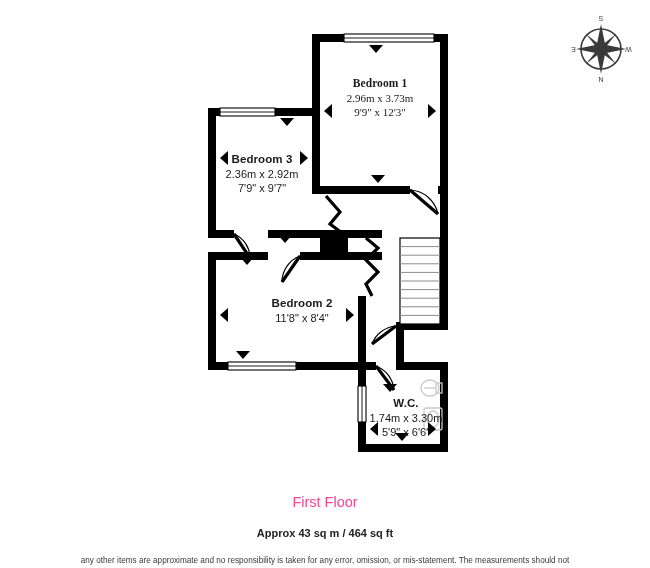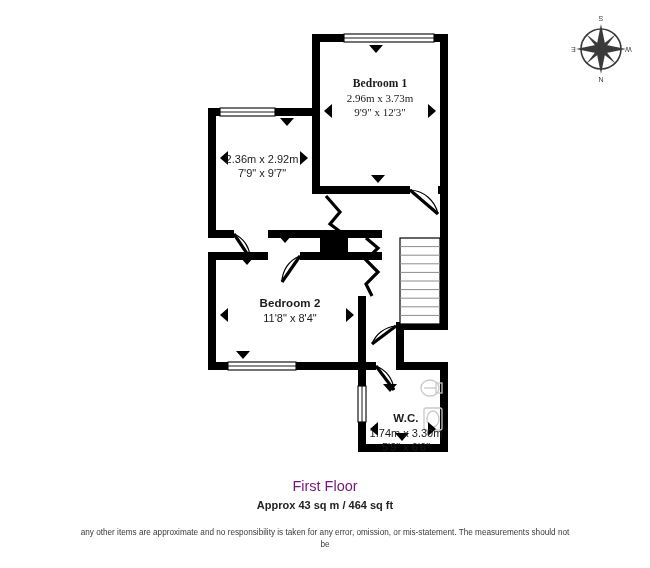--- a/index.html
+++ b/index.html
@@ -42,36 +42,36 @@
   .room-label .rl-metric,
   .room-label .rl-imperial {
     display: block;
     font-size: 11px;
     font-weight: normal;
     text-align: center;
   }
 
   #label-bedroom-1 { left: 318px; top: 76px;  width: 124px; font-family: Liberation Serif, serif; }
   #label-bedroom-3 { left: 200px; top: 152px; width: 124px; }
-  #label-bedroom-2 { left: 228px; top: 296px; width: 124px; }
-  #label-wc        { left: 352px; top: 411px; width: 108px; }
+  #label-bedroom-2 { left: 240px; top: 296px; width: 124px; }
+  #label-wc        { left: 352px; top: 396px; width: 108px; }
 
   
   #footer {
     position: absolute;
     left: 0;
     top: 478px;
     width: 650px;
     text-align: center;
   }
   #footer-title {
     font-size: 14.5px;
     font-weight: normal;
-    color: #701a75;
-    margin: 0;
+    color: #ec4899;
+    margin: 16px;
     line-height: 1.2;
   }
   #footer-area {
     font-size: 11px;
     font-weight: bold;
     color: #222;
     margin: 4px 0 14px 0;
     line-height: 1.2;
   }
   #disclaimer {
@@ -266,20 +266,21 @@
 
 </svg>
 
 <div class="room-label" id="label-bedroom-1">
   <span class="rl-name">Bedroom 1</span>
   <span class="rl-metric">2.96m x 3.73m</span>
   <span class="rl-imperial">9'9" x 12'3"</span>
 </div>
 
 <div class="room-label" id="label-bedroom-3">
+  <span class="rl-name">Bedroom 3</span>
   <span class="rl-metric">2.36m x 2.92m</span>
   <span class="rl-imperial">7'9" x 9'7"</span>
 </div>
 
 <div class="room-label" id="label-bedroom-2">
   <span class="rl-name">Bedroom 2</span>
   <span class="rl-imperial">11'8" x 8'4"</span>
 </div>
 
 <div class="room-label" id="label-wc">

